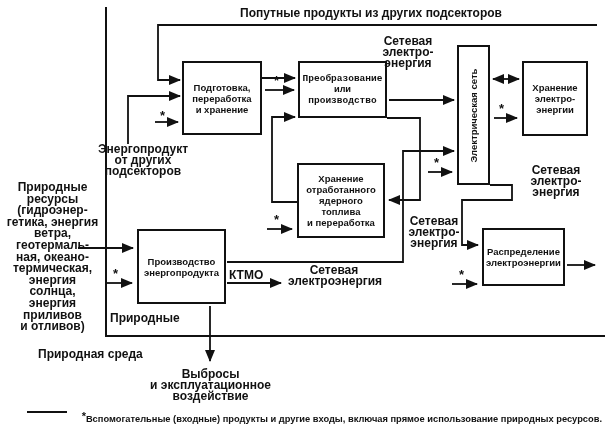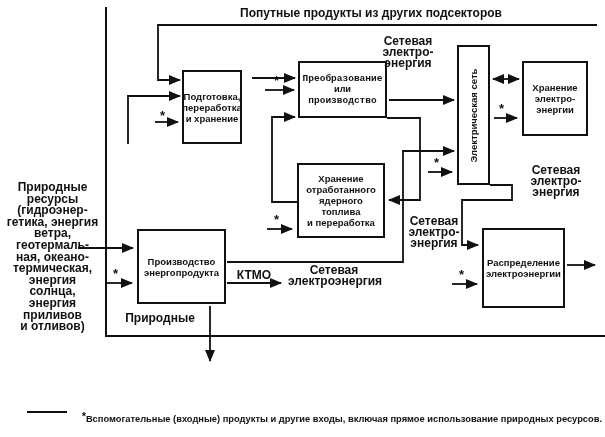--- a/index.html
+++ b/index.html
@@ -6,21 +6,21 @@
   .stage{position:relative;width:605px;height:437px;background:#fff;overflow:hidden;
          font-family:"Liberation Sans",sans-serif;color:#111;}
   svg.wires{position:absolute;left:0;top:0;}
   .box{position:absolute;box-sizing:border-box;border:2px solid #111;background:#fff;
        display:flex;align-items:center;justify-content:center;text-align:center;
        font-size:9.5px;font-weight:bold;line-height:11px;}
   .pre{white-space:pre-line;}
   .box--grid .vtext{transform:rotate(-90deg);white-space:nowrap;}
   .lbl{position:absolute;font-size:12px;font-weight:bold;line-height:11px;
        text-align:center;white-space:pre-line;}
-  .lbl--left{text-align:center;}
+  .lbl--left{text-align:left;}
   .lbl--resources{line-height:11.6px;}
   .star{position:absolute;font-size:13px;font-weight:bold;line-height:9px;}
   .fn{position:absolute;left:27px;top:412px;width:575px;font-size:9.3px;font-weight:bold;text-align:right;}
   .fn .fn-star{position:relative;top:-2px;font-size:11px;}
   .fn-rule{position:absolute;left:27px;top:411px;width:40px;height:2px;background:#111;}
 </style>
 </head>
 <body>
 
 <div class="stage">
@@ -49,21 +49,21 @@
       <path d="M155,122 L178,122" marker-end="url(#ah)"></path>
       <path d="M265,90 L294,90" marker-end="url(#ah)"></path>
       <path d="M267,229 L292,229" marker-end="url(#ah)"></path>
       <path d="M106,283 L132,283" marker-end="url(#ah)"></path>
       <path d="M428,172 L452,172" marker-end="url(#ah)"></path>
       <path d="M494,118 L517,118" marker-end="url(#ah)"></path>
       <path d="M452,284 L477,284" marker-end="url(#ah)"></path>
     </g>
   </svg>
 
-  <div class="box" style="left:182px;top:61px;width:60px;height:74px;margin-top:9px;">
+  <div class="box" style="left:182px;top:61px;width:80px;height:74px;">
     <span class="pre">Подготовка,
 переработка
 и хранение</span>
   </div>
   <div class="box" style="left:298px;top:61px;width:89px;height:57px;font-family:Liberation Mono, monospace;">
     <span class="pre">Преобразование
 или
 производство</span>
   </div>
   <div class="box box--grid" style="left:457px;top:45px;width:33px;height:140px;">
@@ -77,50 +77,57 @@
   <div class="box" style="left:297px;top:163px;width:88px;height:75px;">
     <span class="pre">Хранение
 отработанного
 ядерного топлива
 и переработка</span>
   </div>
   <div class="box" style="left:137px;top:229px;width:89px;height:75px;">
     <span class="pre">Производство
 энергопродукта</span>
   </div>
-  <div class="box" style="left:482px;top:228px;width:83px;height:80px;">
+  <div class="box" style="left:482px;top:228px;width:83px;height:58px;">
     <span class="pre">Распределение
 электроэнергии</span>
   </div>
 
   <div class="lbl" style="left:240px;top:8px;width:262px;">Попутные продукты из других подсекторов</div>
   <div class="lbl" style="left:363px;top:36px;width:90px;">Сетевая электро-
 энергия</div>
+  <div class="lbl" style="left:98px;top:144px;width:90px;">Энергопродукт
+от других
+подсекторов</div>
   <div class="lbl lbl--resources" style="left:0px;top:154px;width:105px;margin-top:28px;">Природные
 ресурсы
 (гидроэнер-
 гетика, энергия
 ветра,
 геотермаль-
 ная, океано-
 термическая,
 энергия
 солнца,
 энергия
 приливов
 и отливов)</div>
   <div class="lbl lbl--left" style="left:110px;top:313px;width:100px;">Природные</div>
+  <div class="lbl lbl--left" style="left:38px;top:349px;width:120px;">Природная среда</div>
   <div class="lbl lbl--left" style="left:229px;top:270px;width:50px;">КТМО</div>
   <div class="lbl" style="left:288px;top:265px;width:92px;">Сетевая
 электроэнергия</div>
   <div class="lbl" style="left:402px;top:216px;width:64px;">Сетевая
 электро-
 энергия</div>
   <div class="lbl" style="left:506px;top:165px;width:100px;">Сетевая электро-
 энергия</div>
+  <div class="lbl" style="left:138px;top:369px;width:145px;">Выбросы
+и эксплуатационное
+воздействие</div>
 
   <div class="star" style="left:160px;top:111px;">*</div>
   <div class="star" style="left:274px;top:76px;">*</div>
   <div class="star" style="left:274px;top:215px;">*</div>
   <div class="star" style="left:113px;top:269px;">*</div>
   <div class="star" style="left:434px;top:158px;">*</div>
   <div class="star" style="left:499px;top:104px;">*</div>
   <div class="star" style="left:459px;top:270px;">*</div>
 
   <div class="fn-rule"></div>

